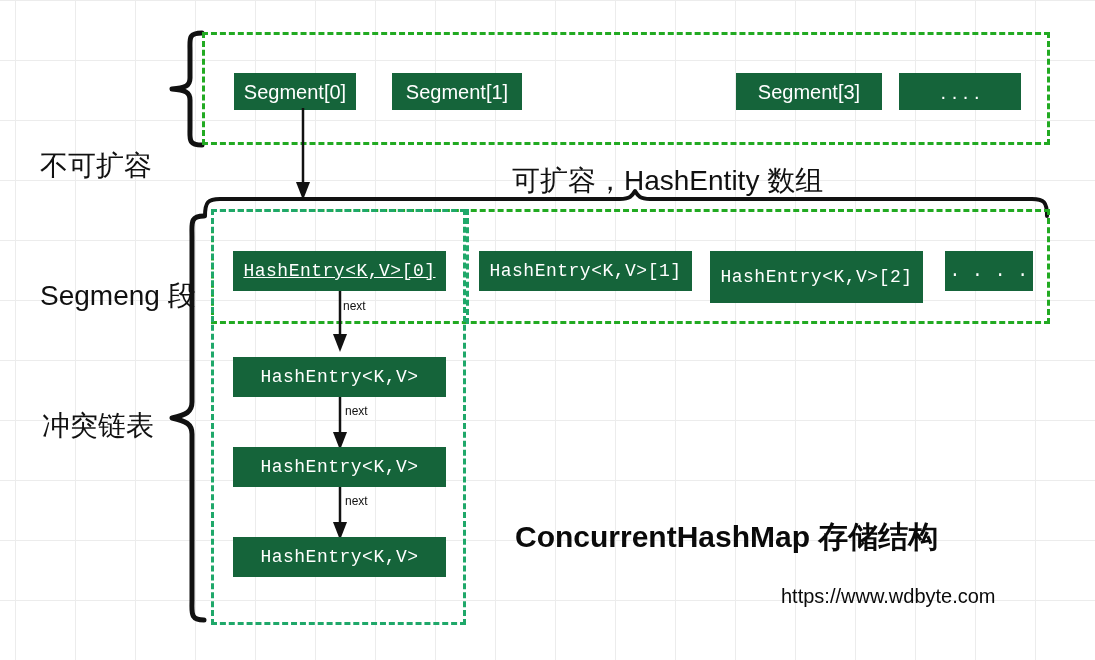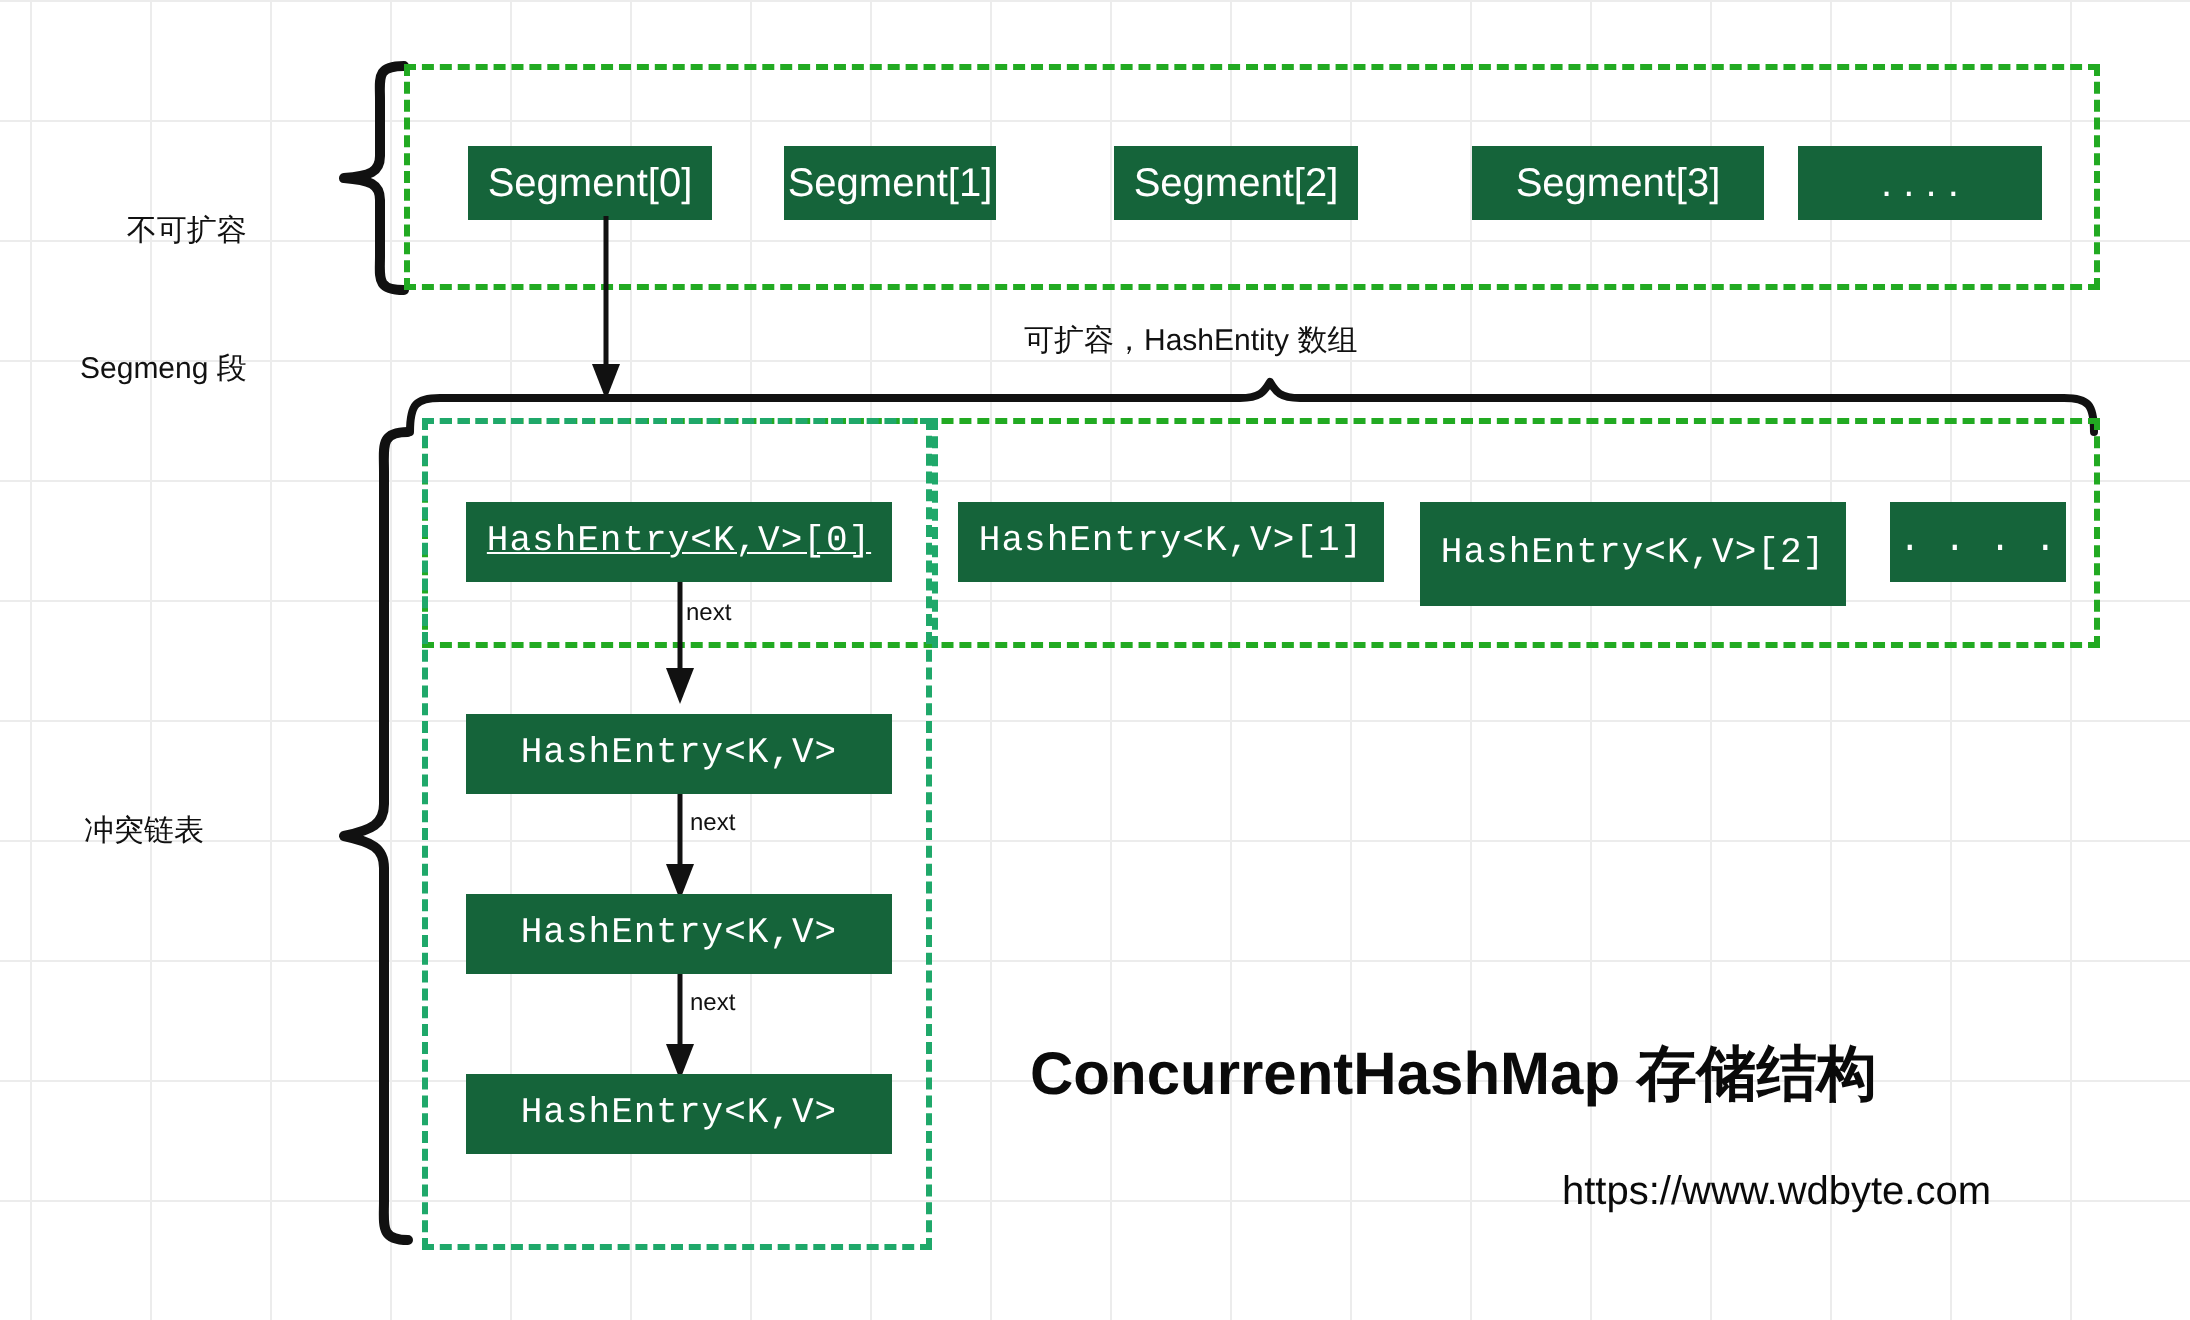--- a/index.html
+++ b/index.html
@@ -59,24 +59,23 @@
     position: absolute;
     border-left: 3px dashed #1fa86a;
     box-sizing: border-box;
   }
 
   
   .cn-label {
     position: absolute;
     color: #111111;
     font-family: "Liberation Sans", sans-serif;
-    font-size: 15px;
+    font-size: 28px;
     white-space: pre;
     line-height: 1.55;
-    text-align: right;
   }
   .next-label {
     position: absolute;
     color: #111111;
     font-family: "Liberation Sans", sans-serif;
     font-size: 12px;
     white-space: pre;
   }
   .title {
     position: absolute;
@@ -105,22 +104,21 @@
     <div>Segmeng 段</div>
   </div>
 
   <svg class="brace-svg" style="left:168px; top:30px;" width="38" height="118" viewBox="0 0 38 118">
     <path d="M34 3 C20 3 22 9 22 20 L22 48 C22 56 17 58 4 59 C17 60 22 62 22 70 L22 98 C22 109 20 115 34 115" fill="none" stroke="#111111" stroke-width="5" stroke-linecap="round" stroke-linejoin="round"></path>
   </svg>
 
   <div class="dashbox" style="left:202px; top:32px; width:848px; height:113px;"></div>
 
   <div class="node seg" style="left:234px; top:73px; width:122px; height:37px;">Segment[0]</div>
-  <div class="node seg" style="left:392px; top:73px; width:106px; height:37px;">Segment[1]</div>
-  <div class="node seg" style="left:557px; top:73px; width:122px; height:37px;">Segment[2]</div>
+  <div class="node seg" style="left:392px; top:73px; width:130px; height:37px;">Segment[1]</div>
   <div class="node seg" style="left:736px; top:73px; width:146px; height:37px;">Segment[3]</div>
   <div class="node seg" style="left:899px; top:73px; width:122px; height:37px;">. . . .</div>
 
   <svg class="arrow-svg" style="left:290px; top:108px;" width="26" height="92" viewBox="0 0 26 92">
     <line x1="13" y1="0" x2="13" y2="78" stroke="#111111" stroke-width="2.5"></line>
     <polygon points="13,92 6,74 20,74" fill="#111111"></polygon>
   </svg>
 
   <div class="cn-label" style="left:512px; top:159px;">可扩容，HashEntity 数组</div>
 

